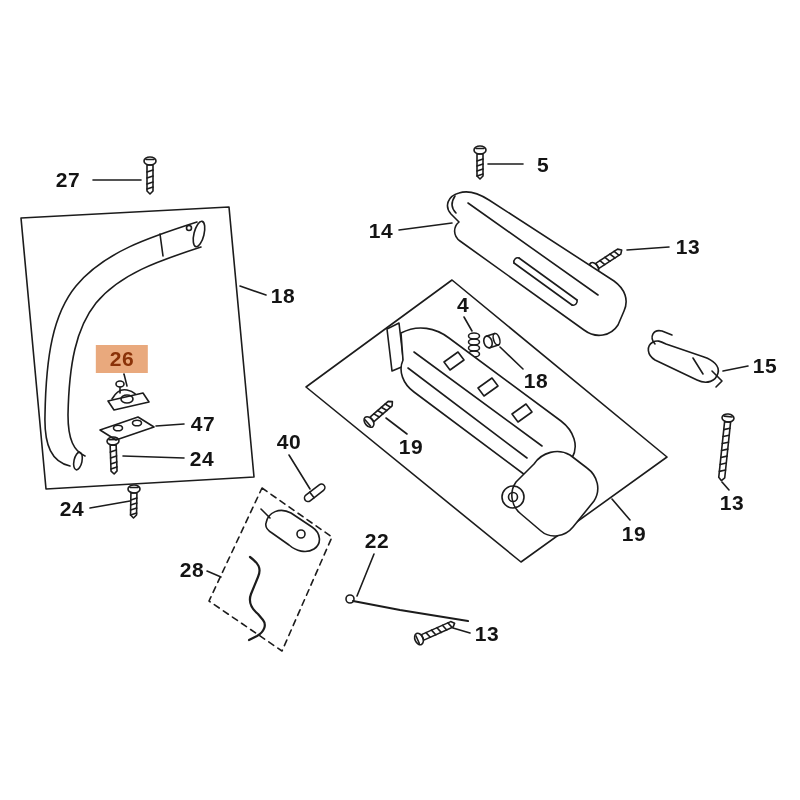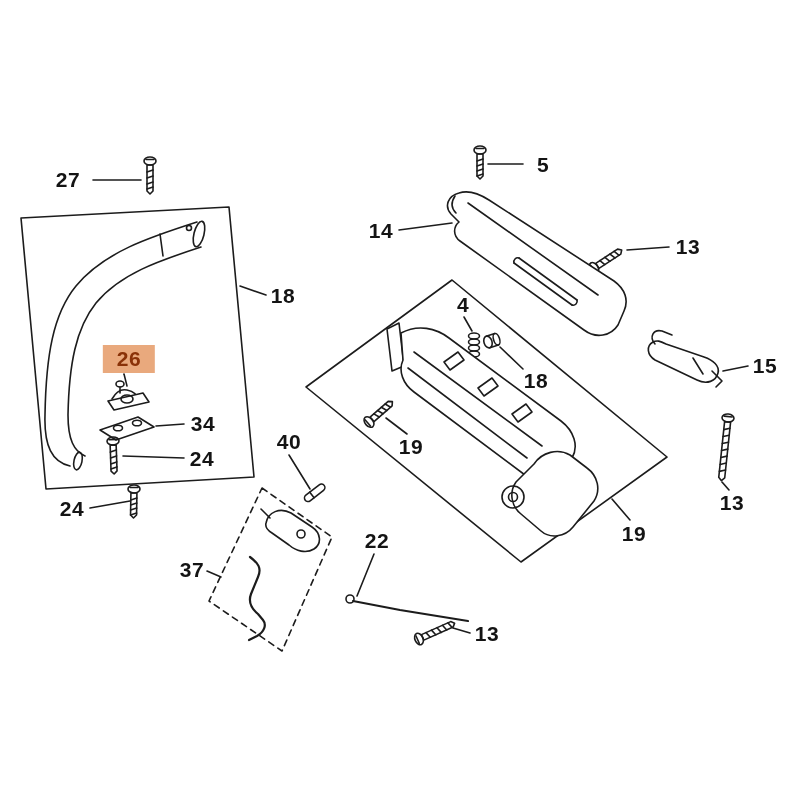--- a/index.html
+++ b/index.html
@@ -10,21 +10,21 @@
     stroke: var(--line-color,#1c1c1c); fill:none; stroke-width:1.6;
     stroke-linecap:round; stroke-linejoin:round;
   }
   svg.art .thin  { stroke-width:1.1; }
   svg.art .thick { stroke-width:2.2; }
   svg.art .filled { fill:#ffffff; }
   svg.art .dashed { stroke-dasharray:6 5; }
   .label { position:absolute; transform:translate(-50%,-50%); font-size:21px;
            font-weight:700; color:#141414; letter-spacing:.5px; white-space:nowrap;
            cursor:default; }
-  .label.highlight { background:var(--hl-bg,#e9a97d); color:var(--hl-text,#8a3208); padding:2px 14px;margin-left:7px; }
+  .label.highlight { background:var(--hl-bg,#e9a97d); color:var(--hl-text,#8a3208); padding:2px 14px; }
 </style>
 </head>
 <body>
 
 <div class="stage">
 
   <svg class="art" width="800" height="800" viewBox="0 0 800 800">
 
     <g class="thin">
       <line x1="93" y1="180" x2="141" y2="180"></line>
@@ -186,24 +186,24 @@
 
   <div class="label" style="left:68px;top:180px">27</div>
   <div class="label" style="left:543px;top:165px">5</div>
   <div class="label" style="left:381px;top:231px">14</div>
   <div class="label" style="left:688px;top:247px">13</div>
   <div class="label" style="left:283px;top:296px">18</div>
   <div class="label" style="left:463px;top:305px">4</div>
   <div class="label highlight" style="left:122px;top:359px">26</div>
   <div class="label" style="left:765px;top:366px">15</div>
   <div class="label" style="left:536px;top:381px">18</div>
-  <div class="label" style="left:203px;top:424px">34</div>
+  <div class="label" style="left:203px;top:424px">47</div>
   <div class="label" style="left:289px;top:442px">40</div>
   <div class="label" style="left:411px;top:447px">19</div>
   <div class="label" style="left:202px;top:459px">24</div>
   <div class="label" style="left:732px;top:503px">13</div>
   <div class="label" style="left:72px;top:509px">24</div>
   <div class="label" style="left:634px;top:534px">19</div>
   <div class="label" style="left:377px;top:541px">22</div>
-  <div class="label" style="left:192px;top:570px">37</div>
+  <div class="label" style="left:192px;top:570px">28</div>
   <div class="label" style="left:487px;top:634px">13</div>
 
 </div>
 
 </body></html>

